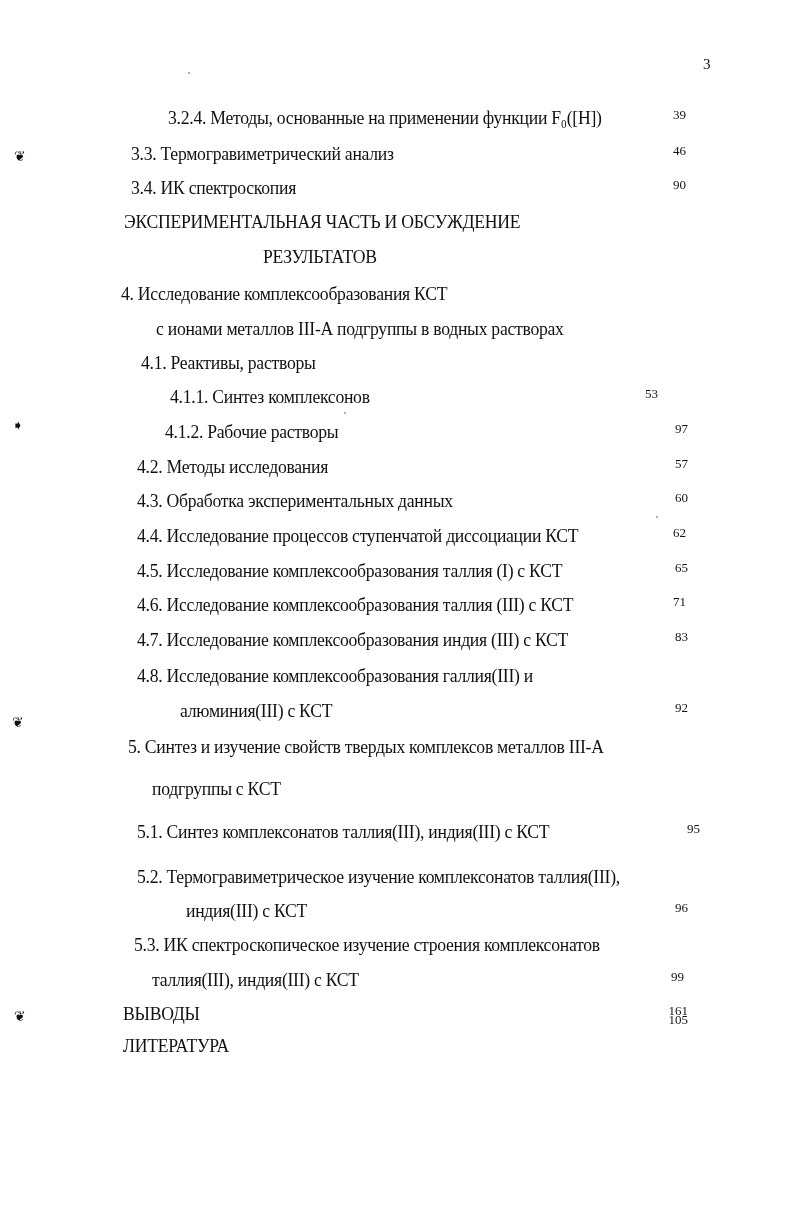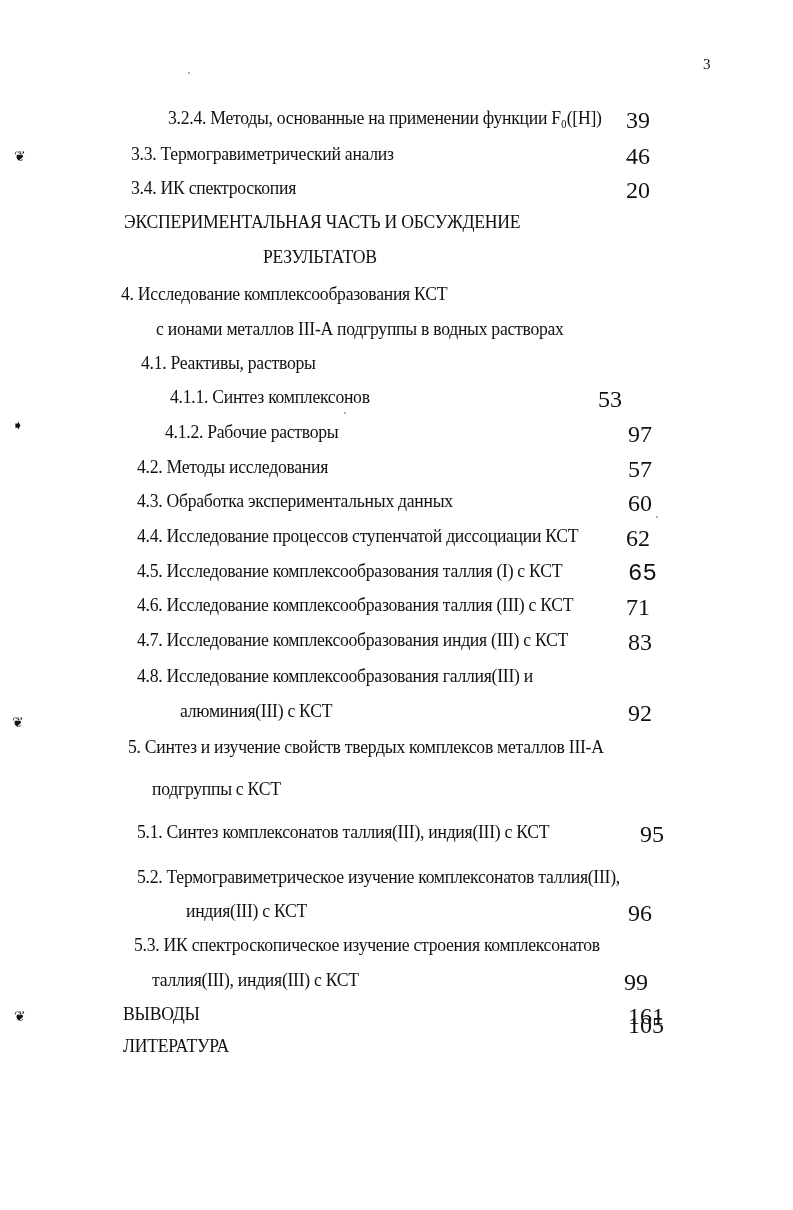--- a/index.html
+++ b/index.html
@@ -6,21 +6,21 @@
     body {
       width: 793px; height: 1210px; position: relative; overflow: hidden;
       font-family: "Liberation Serif", serif; color: #111111;
     }
     .page-num { position: absolute; left: 703px; top: 56px; font-size: 15px; }
     .line {
       position: absolute; font-size: 19px; white-space: nowrap;
       letter-spacing: -0.3px; transform: scaleX(0.93); transform-origin: left top;
     }
     .pg {
-      position: absolute; font-size: 24px; text-align: left; width: 60px;
+      position: absolute; font-size: 13px; text-align: right; width: 60px;
     }
     .mark { position: absolute; font-size: 14px; color: #111; }
     .dot { position: absolute; width: 2px; height: 2px; background: #999; border-radius: 1px; }
   </style>
 </head>
 <body>
 
 <div>
   <span class="page-num">3</span>
 
@@ -33,21 +33,21 @@
   <span class="dot" style="left:656px;top:516px;"></span>
 
   <div>
     <span class="line" style="left:168px;top:107px;">3.2.4.  Методы, основанные на применении функции F₀([H])</span>
     <span class="pg" style="left:626px;top:107px;">39</span>
 
     <span class="line" style="left:131px;top:143px;">3.3. Термогравиметрический анализ</span>
     <span class="pg" style="left:626px;top:143px;">46</span>
 
     <span class="line" style="left:131px;top:177px;">3.4.   ИК спектроскопия</span>
-    <span class="pg" style="left:626px;top:177px;">20</span>
+    <span class="pg" style="left:626px;top:177px;">90</span>
 
     <span class="line" style="left:124px;top:211px;">ЭКСПЕРИМЕНТАЛЬНАЯ ЧАСТЬ И ОБСУЖДЕНИЕ</span>
     <span class="line" style="left:263px;top:246px;">РЕЗУЛЬТАТОВ</span>
 
     <span class="line" style="left:121px;top:283px;">4.  Исследование комплексообразования КСТ</span>
     <span class="line" style="left:156px;top:318px;">с ионами металлов III-А подгруппы в водных растворах</span>
 
     <span class="line" style="left:141px;top:352px;">4.1. Реактивы, растворы</span>
 
     <span class="line" style="left:170px;top:386px;">4.1.1. Синтез комплексонов</span>
@@ -59,21 +59,21 @@
     <span class="line" style="left:137px;top:456px;">4.2.  Методы исследования</span>
     <span class="pg" style="left:628px;top:456px;">57</span>
 
     <span class="line" style="left:137px;top:490px;">4.3. Обработка  экспериментальных  данных</span>
     <span class="pg" style="left:628px;top:490px;">60</span>
 
     <span class="line" style="left:137px;top:525px;">4.4. Исследование  процессов  ступенчатой  диссоциации КСТ</span>
     <span class="pg" style="left:626px;top:525px;">62</span>
 
     <span class="line" style="left:137px;top:560px;">4.5. Исследование комплексообразования таллия (I) с КСТ</span>
-    <span class="pg" style="left:628px;top:560px;font-family:Liberation Mono, monospace;">65</span>
+    <span class="pg" style="left:628px;top:560px;">65</span>
 
     <span class="line" style="left:137px;top:594px;">4.6. Исследование комплексообразования таллия (III) с КСТ</span>
     <span class="pg" style="left:626px;top:594px;">71</span>
 
     <span class="line" style="left:137px;top:629px;">4.7. Исследование комплексообразования индия (III) с КСТ</span>
     <span class="pg" style="left:628px;top:629px;">83</span>
 
     <span class="line" style="left:137px;top:665px;">4.8. Исследование комплексообразования  галлия(III) и</span>
 
     <span class="line" style="left:180px;top:700px;">алюминия(III) с КСТ</span>

